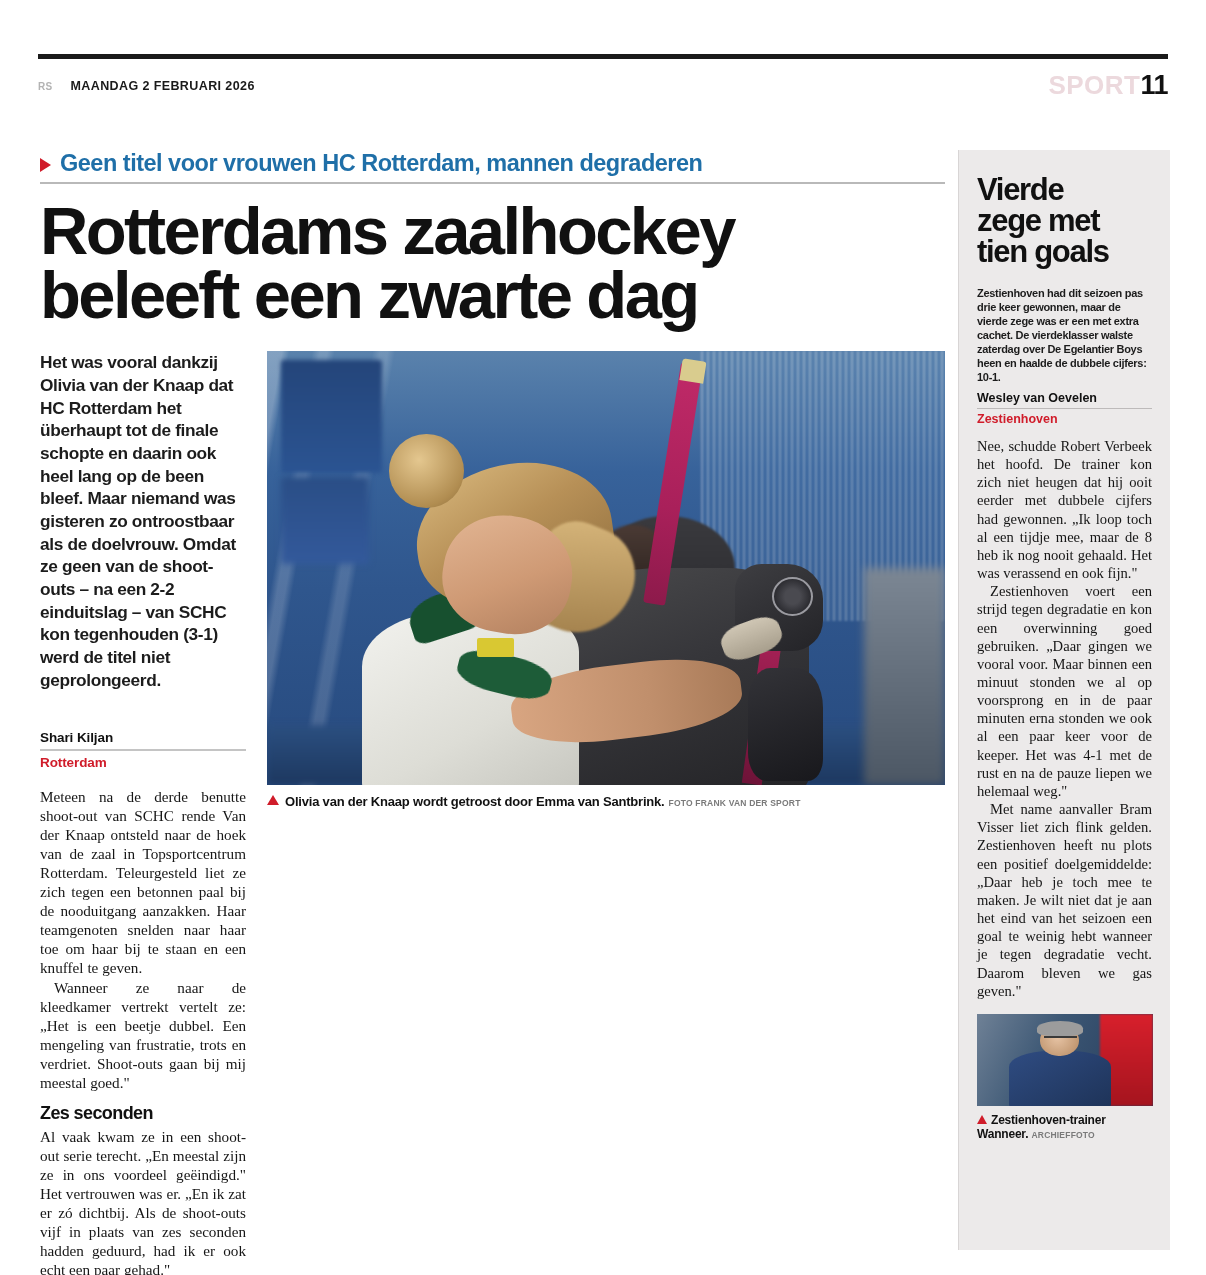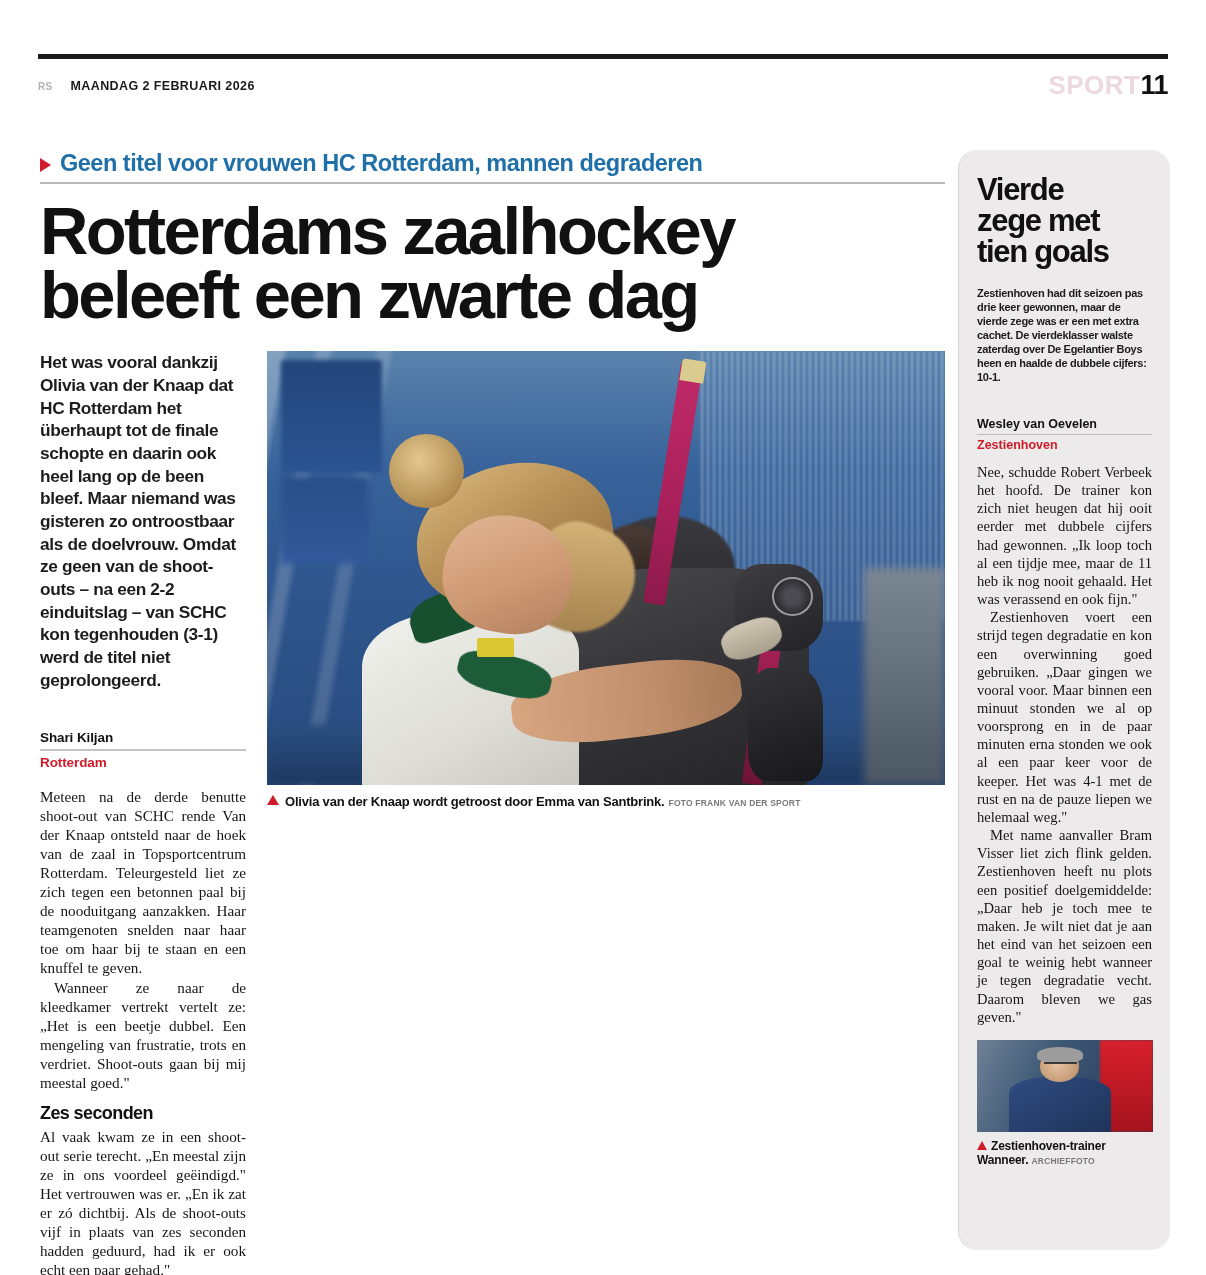--- a/index.html
+++ b/index.html
@@ -410,40 +410,39 @@
   
   .sidebar {
     position: absolute;
     left: 958px;
     top: 150px;
     width: 212px;
     height: 1100px;
     background: #eceaea;
     padding: 24px 18px 0 18px;
     border-left: 1px solid #d8d5d5;
-    border-radius: 19px;
   }
   .sb-headline {
     font-size: 31px;
     font-weight: 800;
     line-height: 1.0;
     letter-spacing: -1.3px;
     color: #111;
   }
   .sb-headline span { display: block; }
   .sb-intro {
     margin-top: 20px;
     font-size: 11px;
     font-weight: 800;
     line-height: 1.27;
     color: #1c1c1c;
     letter-spacing: -.3px;
     hyphens: auto;
   }
-  .sb-byline { margin-top: 32px; }
+  .sb-byline { margin-top: 6px; }
   .sb-byline-name {
     font-size: 12.5px;
     font-weight: 800;
     color: #111;
   }
   .sb-byline-rule {
     height: 1.2px;
     background: #bdbaba;
     margin: 3px 0 3px;
   }
@@ -631,21 +630,21 @@
 
     <div class="sb-intro">Zestienhoven had dit seizoen pas drie keer gewonnen, maar de vierde zege was er een met extra cachet. De vierdeklasser walste zaterdag over De Egelantier Boys heen en haalde de dubbele cijfers: 10-1.</div>
 
     <div class="sb-byline">
       <div class="sb-byline-name">Wesley van Oevelen</div>
       <div class="sb-byline-rule"></div>
       <div class="sb-byline-place">Zestienhoven</div>
     </div>
 
     <div class="sb-body">
-      <p class="first">Nee, schudde Robert Verbeek het hoofd. De trainer kon zich niet heugen dat hij ooit eerder met dubbele cijfers had gewonnen. „Ik loop toch al een tijdje mee, maar de 11 heb ik nog nooit gehaald. Het was verassend en ook fijn."</p>
+      <p class="first">Nee, schudde Robert Verbeek het hoofd. De trainer kon zich niet heugen dat hij ooit eerder met dubbele cijfers had gewonnen. „Ik loop toch al een tijdje mee, maar de 8 heb ik nog nooit gehaald. Het was verassend en ook fijn."</p>
       <p>Zestienhoven voert een strijd tegen degradatie en kon een overwinning goed gebruiken. „Daar gingen we vooral voor. Maar binnen een minuut stonden we al op voorsprong en in de paar minuten erna stonden we ook al een paar keer voor de keeper. Het was 4-1 met de rust en na de pauze liepen we helemaal weg."</p>
       <p>Met name aanvaller Bram Visser liet zich flink gelden. Zestienhoven heeft nu plots een positief doelgemiddelde: „Daar heb je toch mee te maken. Je wilt niet dat je aan het eind van het seizoen een goal te weinig hebt wanneer je tegen degradatie vecht. Daarom bleven we gas geven."</p>
     </div>
 
     <div class="sb-photo">
       <div class="sbp-bg"></div>
       <div class="sbp-red"></div>
       <div class="sbp-body"></div>
       <div class="sbp-head"></div>
       <div class="sbp-hair"></div>

